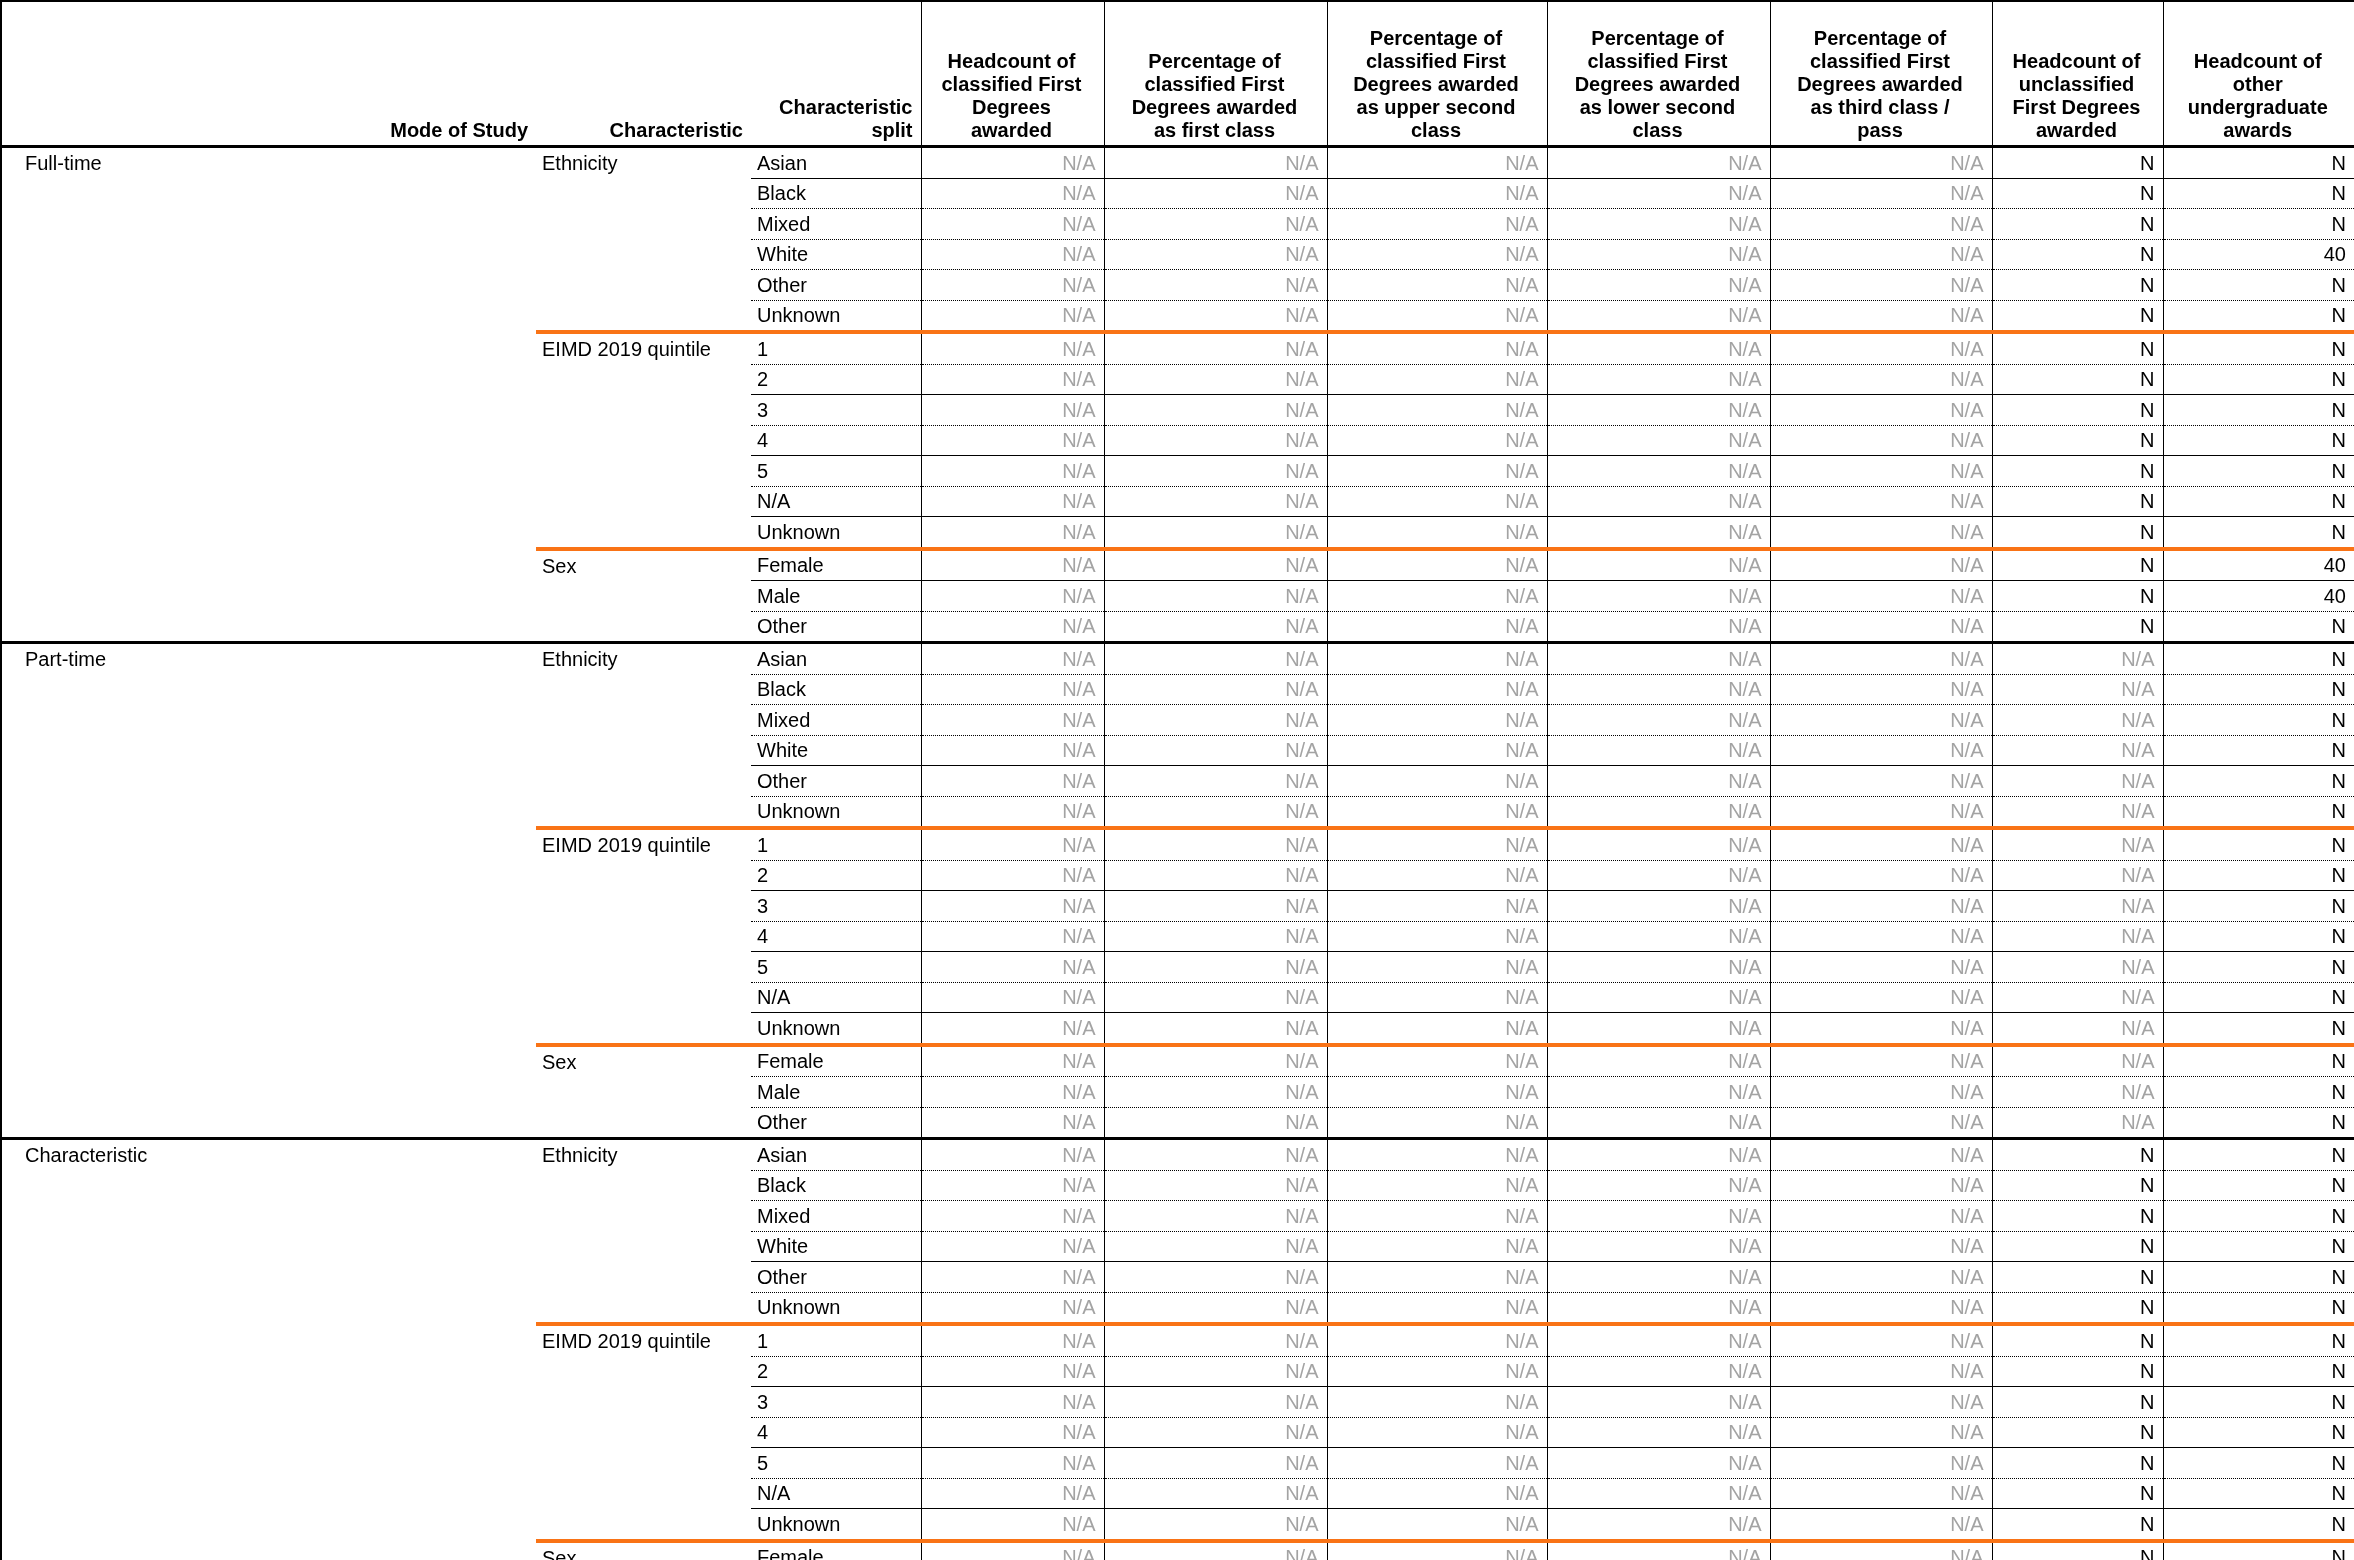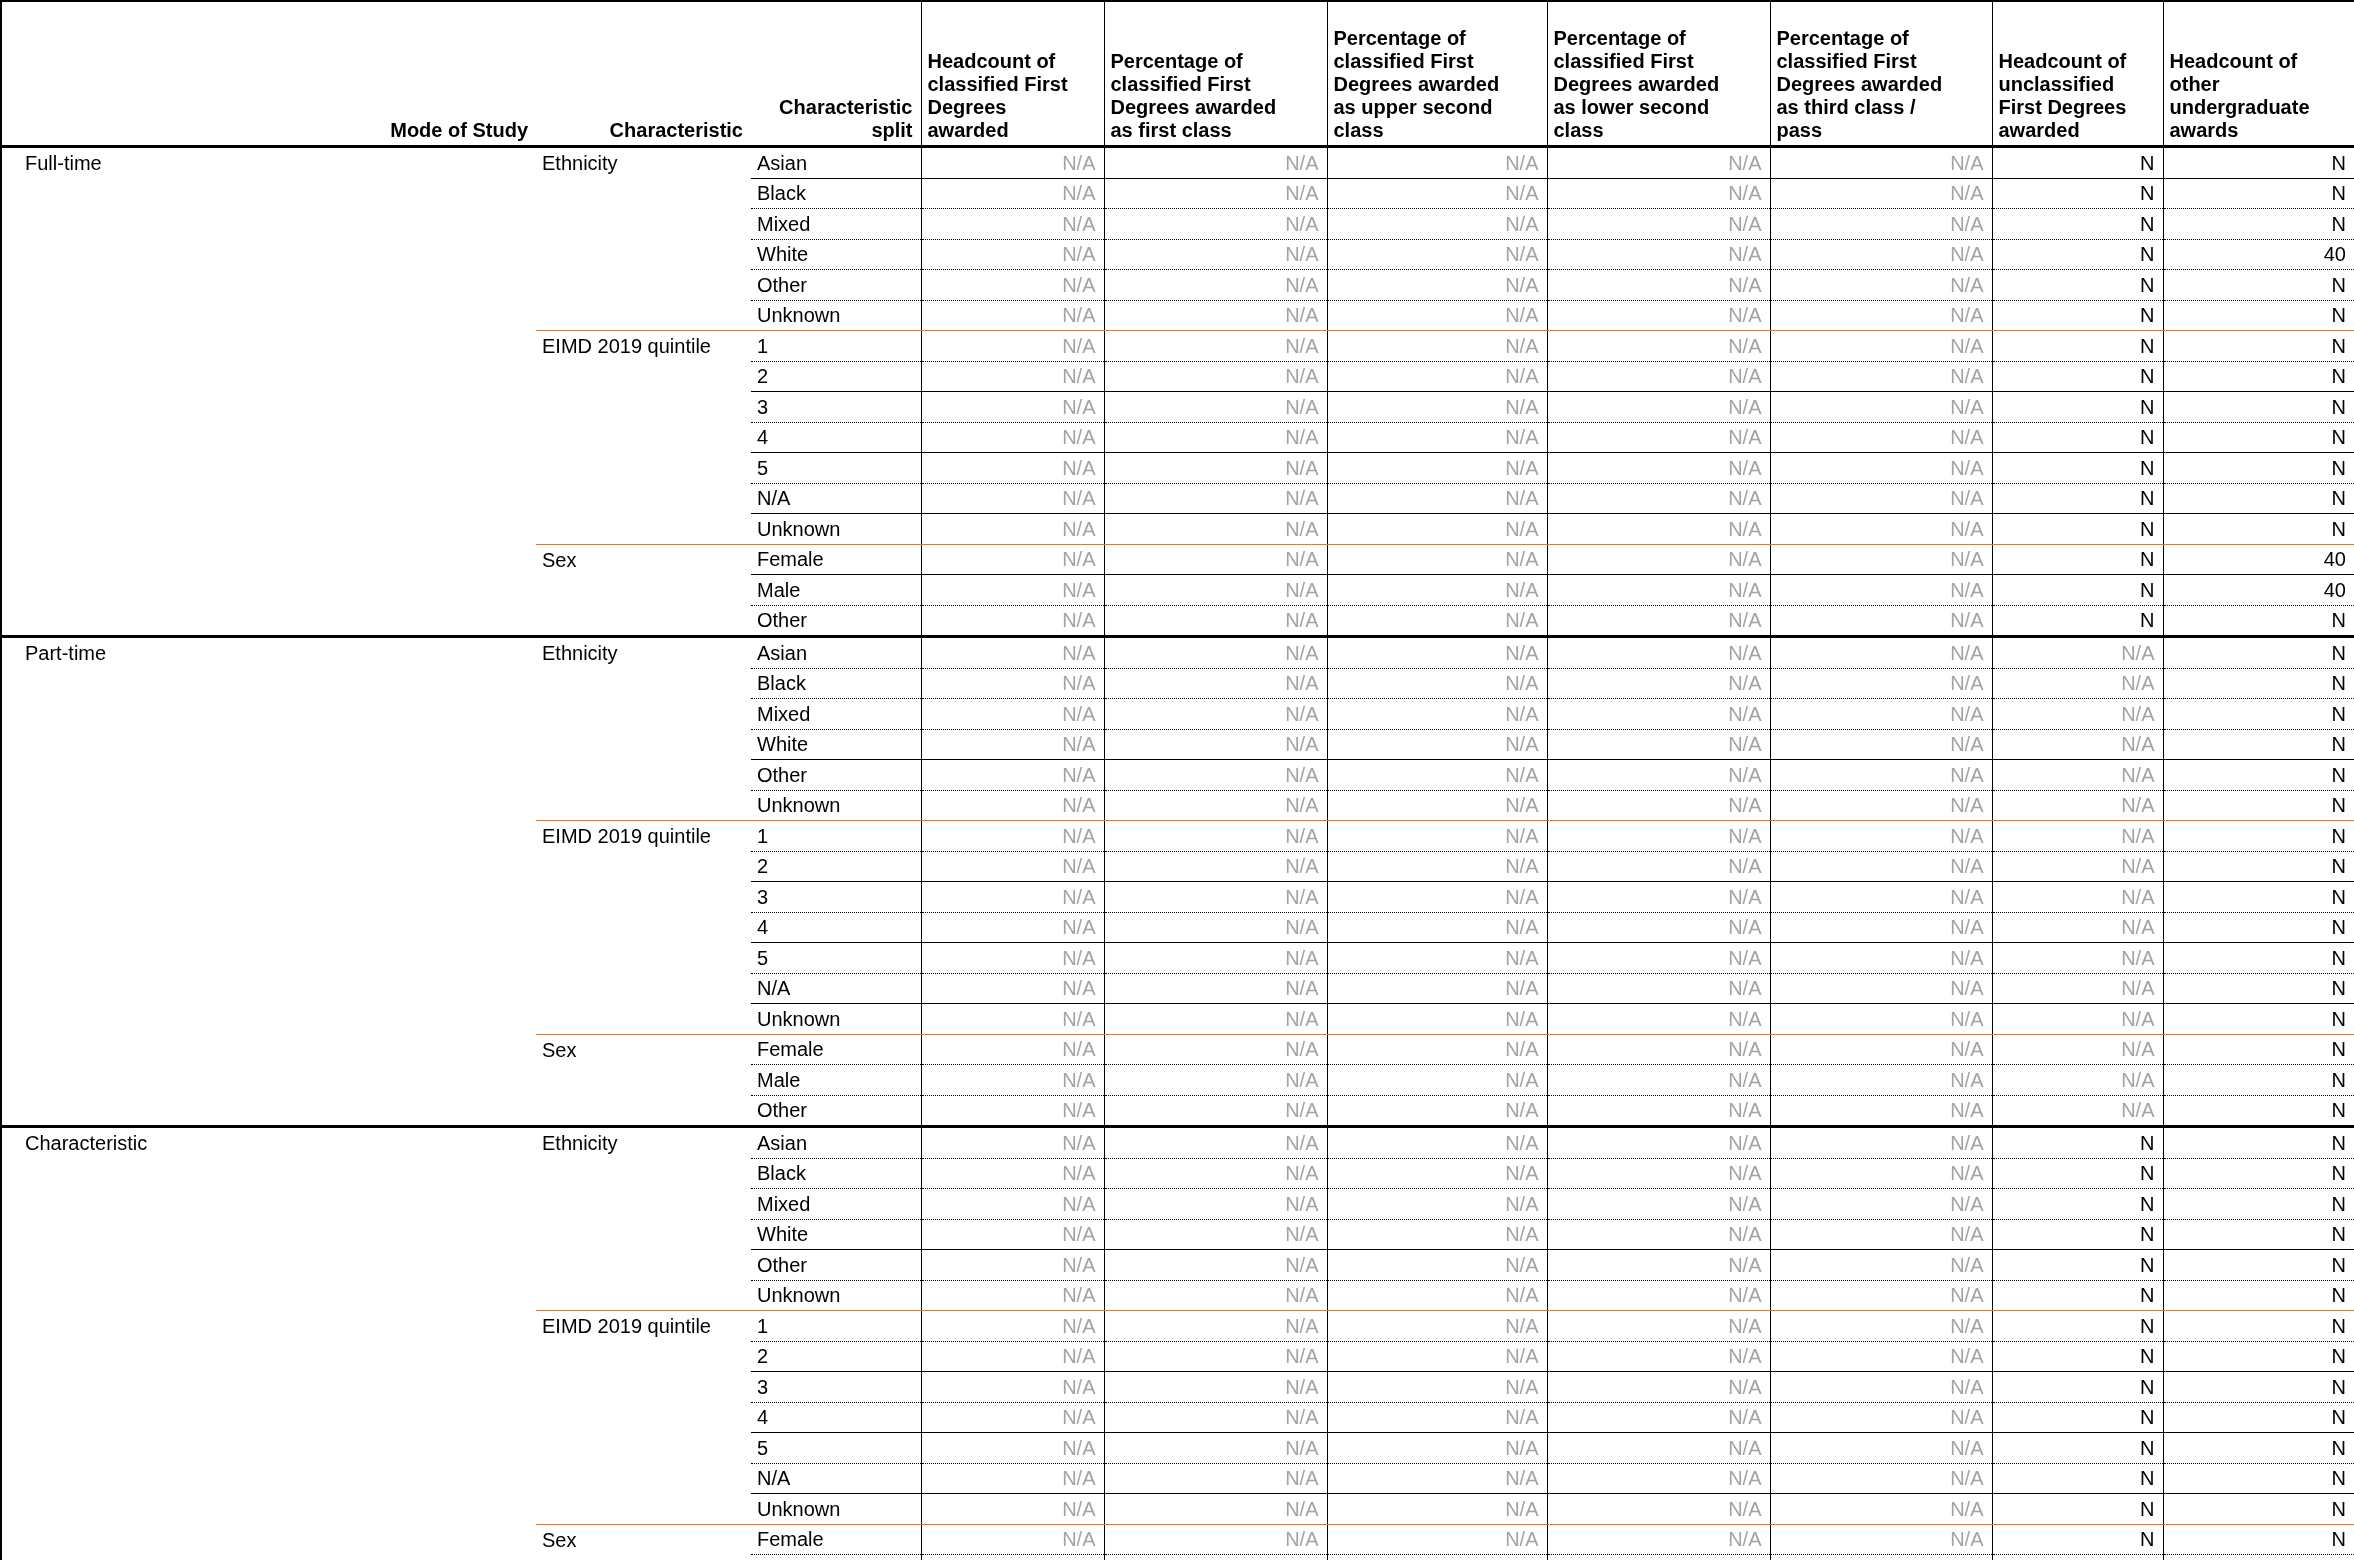--- a/index.html
+++ b/index.html
@@ -17,42 +17,42 @@
     height:138px;
     vertical-align:bottom;
     font-weight:bold;
     font-size:20px;
     line-height:23px;
     white-space:pre-line;
     padding:2px 8px 3px 6px;
     border-bottom:3px solid #000;
   }
   thead th:nth-child(-n+3){text-align:right;}
-  thead th:nth-child(n+4){text-align:left;}
+  thead th:nth-child(n+4){text-align:center;}
   thead th:first-child{padding-left:7px;}
 
   th:nth-child(n+4),td:nth-child(n+4){border-left:1px solid #000;}
 
   tbody td{
     height:29.5px;
     font-size:20px;
     line-height:22px;
     padding:0 8px 0 6px;
     white-space:nowrap;
     overflow:hidden;
     vertical-align:middle;
   }
   tbody td:nth-child(-n+3){text-align:left;}
   tbody td:first-child{padding-left:23px;}
   tbody td:nth-child(n+4){text-align:right;}
 
   
   tr.rule-dotted td:nth-child(n+3){border-bottom:1px dotted #000;}
   tr.rule-solid  td:nth-child(n+3){border-bottom:1px solid #000;}
-  tr.rule-group  td:nth-child(n+2){border-bottom:1px solid #f97316;margin-left:32px;}
+  tr.rule-group  td:nth-child(n+2){border-bottom:4px solid #f97316;margin-left:32px;}
   tr.rule-mode   td{border-bottom:3px solid #000;}
 
   td.na{color:var(--na-color,#a3a3a3);}
 </style>
 </head>
 <body>
 
 <table>
   <colgroup>
     <col class="c0">

